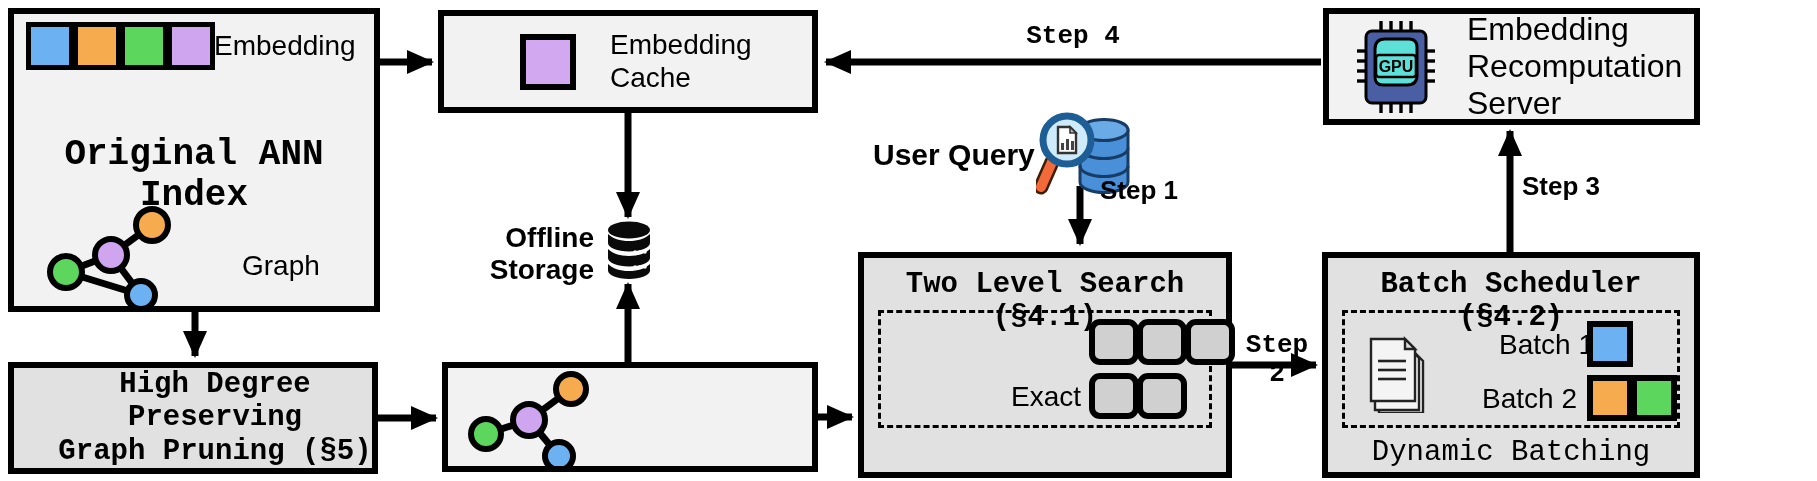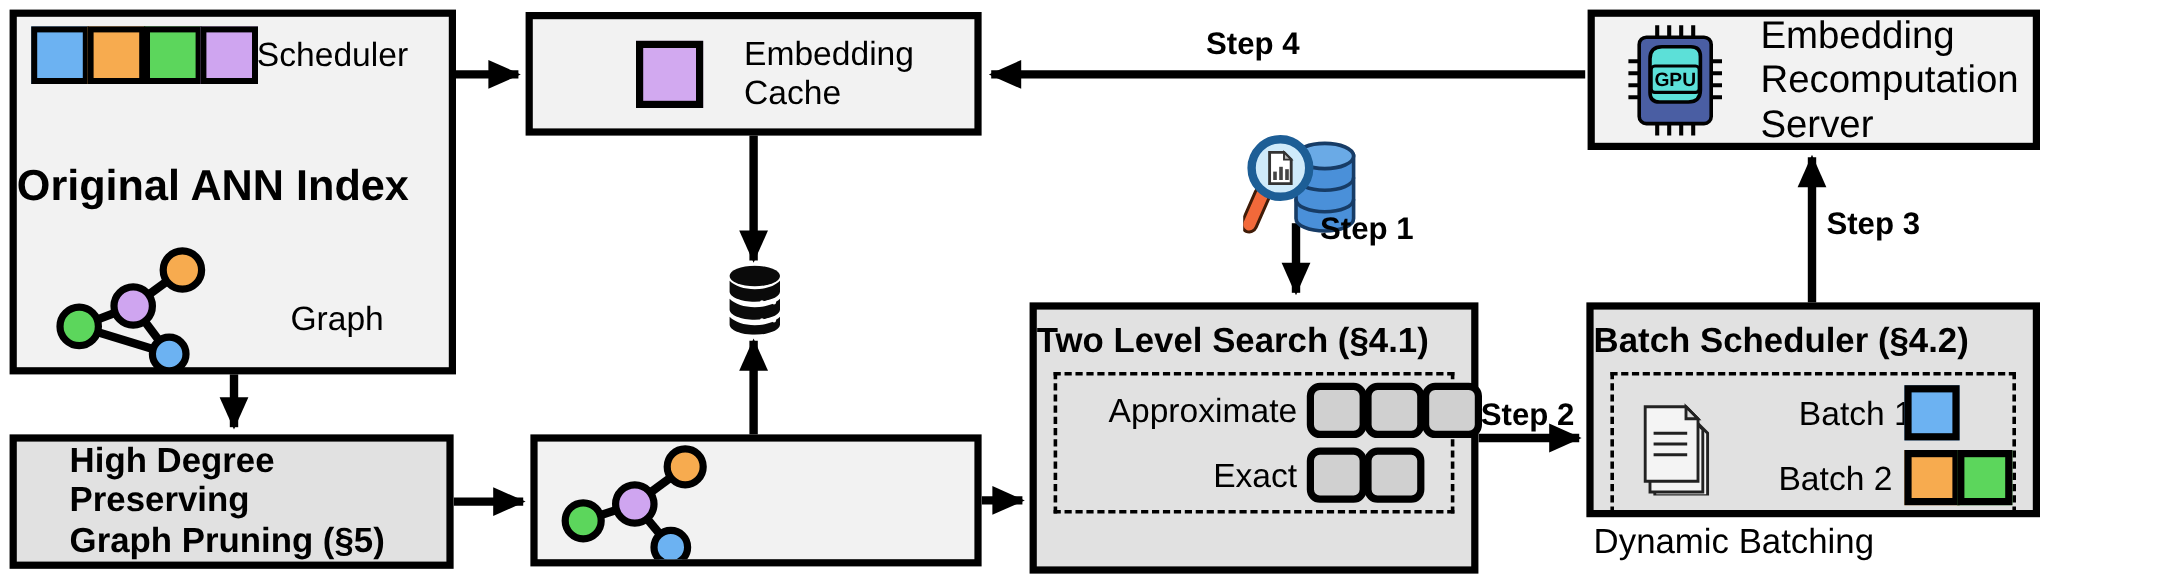--- a/index.html
+++ b/index.html
@@ -7,21 +7,21 @@
     position:relative;width:1817px;height:481px;background:#ffffff;
     font-family:"Liberation Sans","DejaVu Sans",sans-serif;color:#000;overflow:hidden;
   }
   .box{position:absolute;border:6px solid #000;background:#f2f2f2;box-sizing:border-box;}
   .gray{background:#e1e1e1;padding-left:44px;}
   .abs{position:absolute;}
   .b{font-weight:bold;}
   .t28{font-size:28px;line-height:1.15;}
   .t29{font-size:29px;line-height:1.15;}
   .t26{font-size:26px;line-height:1.1;}
-  .center{text-align:left;}
+  .center{text-align:center;font-family:Liberation Mono, monospace;}
   .right{text-align:right;}
 
   
   .chiprow{display:flex;}
   .chip{width:38px;height:38px;border:5px solid #000;box-sizing:content-box;}
   .chip+.chip{margin-left:-1px;}
   .chip-blue{background:#6cb2f2;}
   .chip-orange{background:#f7ab4f;}
   .chip-green{background:#5cd65c;}
   .chip-purple{background:#cfa5f0;}
@@ -64,61 +64,63 @@
     </g>
   </svg>
 
   <div class="box" style="left:8px;top:8px;width:372px;height:304px;">
     <div class="abs chiprow" style="left:12px;top:8px;">
       <div class="chip chip-blue"></div>
       <div class="chip chip-orange"></div>
       <div class="chip chip-green"></div>
       <div class="chip chip-purple"></div>
     </div>
-    <div class="abs t28" style="left:200px;top:16px;">Scheduler</div>
+    <div class="abs t28" style="left:200px;top:16px;">Embedding</div>
     <div class="abs t29 b center" style="left:0;top:120px;width:100%;font-size:36px;">Original ANN Index</div>
     <svg class="abs" style="left:26px;top:184px;" width="150" height="112" viewBox="0 0 150 112">
       <g stroke="#000" stroke-width="7">
         <line x1="26" y1="74" x2="71" y2="57"></line>
         <line x1="26" y1="74" x2="101" y2="97"></line>
         <line x1="71" y1="57" x2="112" y2="27"></line>
         <line x1="71" y1="57" x2="101" y2="97"></line>
       </g>
       <g stroke="#000" stroke-width="6">
         <circle cx="112" cy="27" r="16" fill="#f7ab4f"></circle>
         <circle cx="71" cy="57" r="16" fill="#cfa5f0"></circle>
         <circle cx="26" cy="74" r="16" fill="#5cd65c"></circle>
         <circle cx="101" cy="97" r="14" fill="#6cb2f2"></circle>
       </g>
     </svg>
     <div class="abs t28" style="left:228px;top:236px;">Graph</div>
   </div>
 
-  <div class="box" style="left:438px;top:10px;width:380px;height:103px;display:flex;align-items:center;padding-left:10px;">
+  <div class="box" style="left:438px;top:10px;width:380px;height:103px;display:flex;align-items:center;">
     <div style="width:44px;height:44px;border:6px solid #000;background:#d2a9f0;margin-left:76px;"></div>
     <div class="t28" style="width:170px;margin-left:34px;">Embedding Cache</div>
   </div>
 
+  <div class="abs t28 b right" style="left:468px;top:222px;width:126px;">Offline Storage</div>
   <svg class="abs" style="left:606px;top:221px;" width="46" height="58" viewBox="0 0 46 58">
     <g fill="#0a0a0a">
       <ellipse cx="23" cy="9" rx="21" ry="8.5"></ellipse>
       <path d="M2 13 c4.5 4.5 12 7 21 7 s16.5-2.5 21-7 v9 c0 4.7-9.4 8.5-21 8.5 S2 26.7 2 22 z"></path>
       <path d="M2 28 c4.5 4.5 12 7 21 7 s16.5-2.5 21-7 v9 c0 4.7-9.4 8.5-21 8.5 S2 41.7 2 37 z"></path>
       <path d="M2 43 c4.5 4.5 12 7 21 7 s16.5-2.5 21-7 v6.5 c0 4.7-9.4 8.5-21 8.5 S2 54.2 2 49.5 z"></path>
     </g>
     <g fill="#fff">
       <circle cx="29" cy="31" r="1.7"></circle>
         <circle cx="34" cy="31" r="1.7"></circle>
         <circle cx="39" cy="31" r="1.7"></circle>
       <circle cx="29" cy="46" r="1.7"></circle>
         <circle cx="34" cy="46" r="1.7"></circle>
         <circle cx="39" cy="46" r="1.7"></circle>
     </g>
   </svg>
 
+  <div class="abs b" style="left:873px;top:138px;font-size:30px;">User Query</div>
   <svg class="abs" style="left:1036px;top:108px;" width="96" height="92" viewBox="0 0 96 92">
 
     <g stroke="#173c66" stroke-width="3">
       <path fill="#4a90d9" d="M44 22 v52 c0 6 11 10.5 24 10.5 S92 80 92 74 V22 z"></path>
       <path fill="#6aaae6" d="M44 22 c0 6 11 10.5 24 10.5 S92 28 92 22 81 11.5 68 11.5 44 16 44 22 z"></path>
       <path fill="none" d="M44 40 c0 6 11 10.5 24 10.5 S92 46 92 40 M44 58 c0 6 11 10.5 24 10.5 S92 64 92 58"></path>
     </g>
 
     <line x1="16" y1="54" x2="5" y2="79" stroke="#401c08" stroke-width="15" stroke-linecap="round"></line>
     <line x1="16" y1="54" x2="5" y2="79" stroke="#f2693a" stroke-width="10" stroke-linecap="round"></line>
@@ -131,37 +133,36 @@
       <rect x="25" y="35" width="3" height="7" fill="#444"></rect>
       <rect x="30" y="31" width="3" height="11" fill="#444"></rect>
       <rect x="35" y="33" width="3" height="9" fill="#444"></rect>
     </g>
   </svg>
   <div class="abs t26 b" style="left:1100px;top:176px;">Step 1</div>
 
   <div class="box gray" style="left:858px;top:252px;width:374px;height:226px;">
     <div class="abs t29 b center" style="left:0;top:10px;width:100%;">Two Level Search (§4.1)</div>
     <div class="dashed" style="left:14px;top:52px;width:334px;height:118px;">
-      <div class="abs t28 right" style="left:8px;top:14px;width:192px;">Approximate</div>
       <div class="abs slotrow" style="left:208px;top:6px;">
         <div class="slot"></div>
         <div class="slot"></div>
         <div class="slot"></div>
       </div>
       <div class="abs t28 right" style="left:8px;top:68px;width:192px;">Exact</div>
       <div class="abs slotrow" style="left:208px;top:60px;">
         <div class="slot"></div>
         <div class="slot"></div>
       </div>
     </div>
   </div>
 
   <div class="abs t26 b center" style="left:1234px;top:331px;width:86px;">Step 2</div>
 
-  <div class="box gray" style="left:1322px;top:252px;width:378px;height:179px;">
+  <div class="box gray" style="left:1322px;top:252px;width:378px;height:226px;">
     <div class="abs t29 b center" style="left:0;top:10px;width:100%;">Batch Scheduler (§4.2)</div>
     <div class="dashed" style="left:14px;top:52px;width:338px;height:118px;">
       <svg class="abs" style="left:22px;top:18px;" width="64" height="82" viewBox="0 0 64 82">
         <g fill="#f4f4f4" stroke="#222" stroke-width="2.4">
           <path d="M4 14 h34 l10 10 v52 h-44 z" transform="translate(8,6)"></path>
           <path d="M4 14 h34 l10 10 v52 h-44 z" transform="translate(4,3)"></path>
           <path d="M4 8 h34 l10 10 v52 h-44 z"></path>
           <path d="M38 8 l10 10 h-10 z" fill="#ddd"></path>
         </g>
         <g stroke="#222" stroke-width="2.6">

